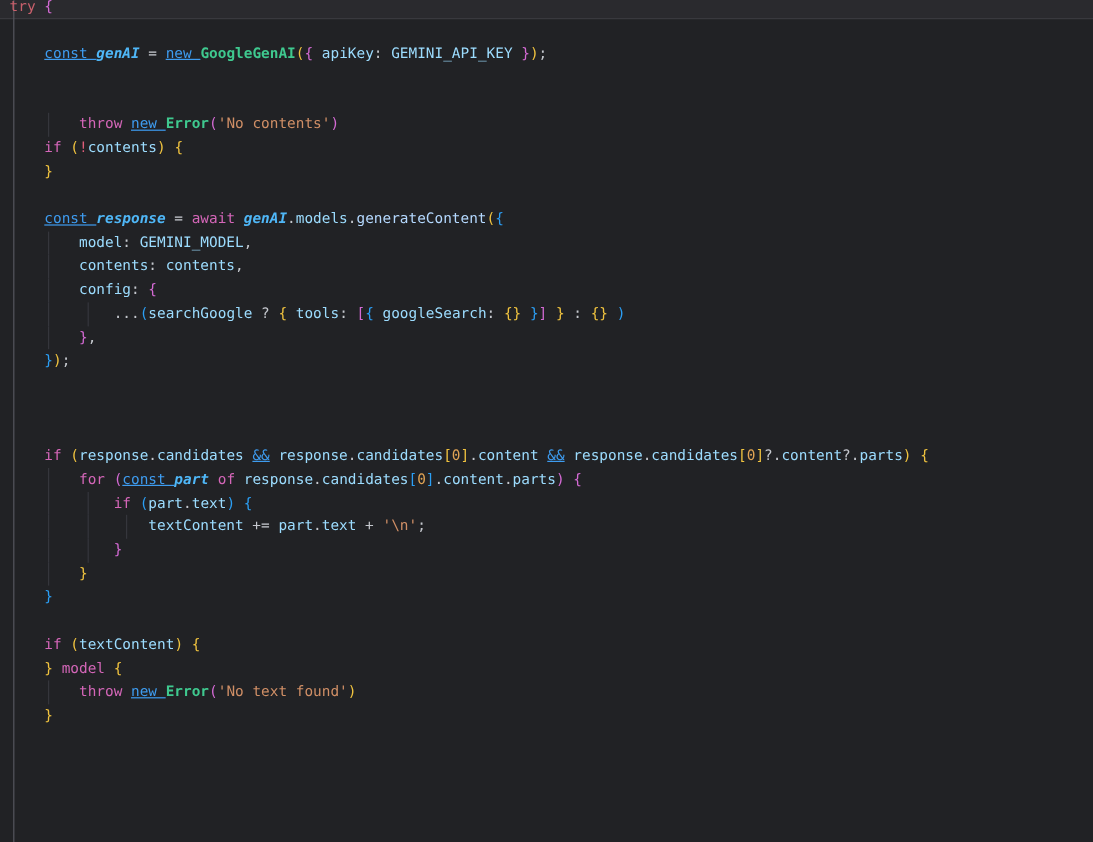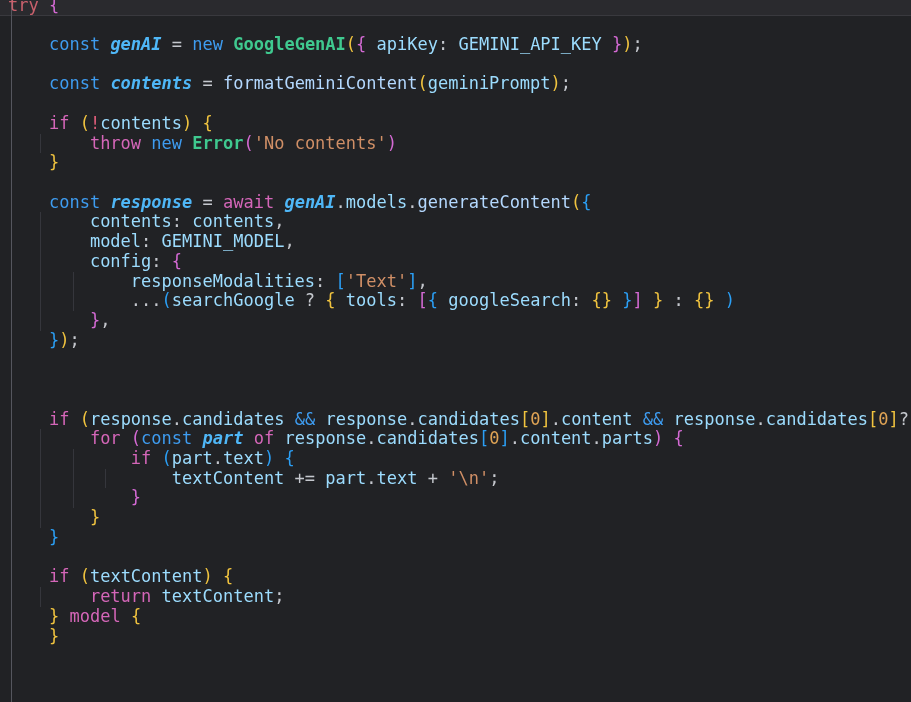--- a/index.html
+++ b/index.html
@@ -1,29 +1,29 @@
 <!DOCTYPE html>
 <html><head>
 <meta charset="utf-8">
 <style>
   html,body{margin:0;padding:0;background:#141418;}
   #editor{
     position:relative;width:911px;height:702px;overflow:hidden;
     background:var(--bg);
     font-family:"DejaVu Sans Mono","Liberation Mono",monospace;
-    font-size:17px;line-height:19.72px;
+    font-size:12px;line-height:19.72px;
     cursor:text;
   }
   .band{position:absolute;top:0;left:0;right:0;height:15px;
     background:var(--band);border-bottom:1px solid var(--divider);}
   .guide-full{position:absolute;left:11px;top:0;bottom:0;width:1px;background:var(--guideStrong);}
   #code{position:absolute;left:0;top:-4.5px;right:0;}
   .line{position:relative;height:19.72px;white-space:pre;padding-left:8px;}
   .g{position:absolute;top:0;height:19.72px;width:1px;background:var(--guide);}
-  .c-kw{color:var(--kw);}          
+  .c-kw{color:var(--kw);text-decoration:underline;}          
   .c-ctl{color:var(--ctl);}        
   .c-tryk{color:var(--tryk);}      
   .c-decl{color:var(--decl);font-weight:bold;font-style:italic;}
   .c-var{color:var(--var);}
   .c-fn{color:var(--fn);}
   .c-cls{color:var(--cls);font-weight:bold;}
   .c-str{color:var(--str);}
   .c-num{color:var(--num);}
   .c-bg{color:var(--bktGold);}
   .c-bo{color:var(--bktOrchid);}
@@ -35,43 +35,41 @@
 <body>
 
 <div id="editor" style="--bg: #212225; --band: #2a2a2e; --divider: #39393e; --guideStrong: #55565e; --guide: #35363c; --kw: #3e9cf0; --ctl: #d466b8; --tryk: #c9606c; --decl: #4fb7f7; --var: #9cdcfe; --fn: #b4d8fe; --cls: #3fc98f; --str: #d08f66; --num: #e0a455; --bktGold: #f0c33f; --bktOrchid: #d46ad4; --bktBlue: #2b9ff5; --pun: #c5c8ce; --bang: #de5d79;">
   <div class="band"></div>
   <div class="guide-full"></div>
   <div id="code">
       <div class="line"><span class="c-tryk">try </span><span class="c-bo">{</span></div>
       <div class="line"></div>
       <div class="line"><span class="c-pun">    </span><span class="c-kw">const </span><span class="c-decl">genAI</span><span class="c-pun"> = </span><span class="c-kw">new </span><span class="c-cls">GoogleGenAI</span><span class="c-bg">(</span><span class="c-bo">{</span><span class="c-pun"> </span><span class="c-var">apiKey</span><span class="c-pun">: </span><span class="c-var">GEMINI_API_KEY</span><span class="c-pun"> </span><span class="c-bo">}</span><span class="c-bg">)</span><span class="c-pun">;</span></div>
       <div class="line"></div>
-      <div class="line"><span class="c-pun">    </span><span class="c-kw">const </span><span class="c-decl">contents</span><span class="c-pun"> = </span><span class="c-fn">formatGeminiContent</span><span class="c-bg">(</span><span class="c-var">geminiPrompt</span><span class="c-bg">)</span><span class="c-pun">;</span></div>
       <div class="line"></div>
+      <div class="line"><span class="g" style="left: 40px;"></span><span class="c-pun">        </span><span class="c-ctl">throw </span><span class="c-kw">new </span><span class="c-cls">Error</span><span class="c-bo">(</span><span class="c-str">'No contents'</span><span class="c-bo">)</span></div>
       <div class="line"><span class="c-pun">    </span><span class="c-ctl">if </span><span class="c-bg">(</span><span class="c-bang">!</span><span class="c-var">contents</span><span class="c-bg">)</span><span class="c-pun"> </span><span class="c-bg">{</span></div>
-      <div class="line"><span class="g" style="left: 40px;"></span><span class="c-pun">        </span><span class="c-ctl">throw </span><span class="c-kw">new </span><span class="c-cls">Error</span><span class="c-bo">(</span><span class="c-str">'No contents'</span><span class="c-bo">)</span></div>
       <div class="line"><span class="c-pun">    </span><span class="c-bg">}</span></div>
       <div class="line"></div>
       <div class="line"><span class="c-pun">    </span><span class="c-kw">const </span><span class="c-decl">response</span><span class="c-pun"> = </span><span class="c-ctl">await </span><span class="c-decl">genAI</span><span class="c-pun">.</span><span class="c-var">models</span><span class="c-pun">.</span><span class="c-fn">generateContent</span><span class="c-bg">(</span><span class="c-bb">{</span></div>
+      <div class="line"><span class="g" style="left: 40px;"></span><span class="c-pun">        </span><span class="c-var">model</span><span class="c-pun">: </span><span class="c-var">GEMINI_MODEL</span><span class="c-pun">,</span></div>
       <div class="line"><span class="g" style="left: 40px;"></span><span class="c-pun">        </span><span class="c-var">contents</span><span class="c-pun">: </span><span class="c-var">contents</span><span class="c-pun">,</span></div>
-      <div class="line"><span class="g" style="left: 40px;"></span><span class="c-pun">        </span><span class="c-var">model</span><span class="c-pun">: </span><span class="c-var">GEMINI_MODEL</span><span class="c-pun">,</span></div>
       <div class="line"><span class="g" style="left: 40px;"></span><span class="c-pun">        </span><span class="c-var">config</span><span class="c-pun">: </span><span class="c-bo">{</span></div>
-      <div class="line"><span class="g" style="left: 40px;"></span><span class="g" style="left: 72.5px;"></span><span class="c-pun">            </span><span class="c-var">responseModalities</span><span class="c-pun">: </span><span class="c-bb">[</span><span class="c-str">'Text'</span><span class="c-bb">]</span><span class="c-pun">,</span></div>
       <div class="line"><span class="g" style="left: 40px;"></span><span class="g" style="left: 72.5px;"></span><span class="c-pun">            </span><span class="c-pun">...</span><span class="c-bb">(</span><span class="c-var">searchGoogle</span><span class="c-pun"> ? </span><span class="c-bg">{</span><span class="c-pun"> </span><span class="c-var">tools</span><span class="c-pun">: </span><span class="c-bo">[</span><span class="c-bb">{</span><span class="c-pun"> </span><span class="c-var">googleSearch</span><span class="c-pun">: </span><span class="c-bg">{}</span><span class="c-pun"> </span><span class="c-bb">}</span><span class="c-bo">]</span><span class="c-pun"> </span><span class="c-bg">}</span><span class="c-pun"> : </span><span class="c-bg">{}</span><span class="c-pun"> </span><span class="c-bb">)</span></div>
       <div class="line"><span class="g" style="left: 40px;"></span><span class="c-pun">        </span><span class="c-bo">}</span><span class="c-pun">,</span></div>
       <div class="line"><span class="c-pun">    </span><span class="c-bb">}</span><span class="c-bg">)</span><span class="c-pun">;</span></div>
       <div class="line"></div>
       <div class="line"></div>
       <div class="line"></div>
       <div class="line"><span class="c-pun">    </span><span class="c-ctl">if </span><span class="c-bg">(</span><span class="c-var">response</span><span class="c-pun">.</span><span class="c-var">candidates</span><span class="c-pun"> </span><span class="c-kw">&amp;&amp;</span><span class="c-pun"> </span><span class="c-var">response</span><span class="c-pun">.</span><span class="c-var">candidates</span><span class="c-bg">[</span><span class="c-num">0</span><span class="c-bg">]</span><span class="c-pun">.</span><span class="c-var">content</span><span class="c-pun"> </span><span class="c-kw">&amp;&amp;</span><span class="c-pun"> </span><span class="c-var">response</span><span class="c-pun">.</span><span class="c-var">candidates</span><span class="c-bg">[</span><span class="c-num">0</span><span class="c-bg">]</span><span class="c-pun">?.</span><span class="c-var">content</span><span class="c-pun">?.</span><span class="c-var">parts</span><span class="c-bg">)</span><span class="c-pun"> </span><span class="c-bg">{</span></div>
       <div class="line"><span class="g" style="left: 40px;"></span><span class="c-pun">        </span><span class="c-ctl">for </span><span class="c-bo">(</span><span class="c-kw">const </span><span class="c-decl">part</span><span class="c-pun"> </span><span class="c-ctl">of </span><span class="c-var">response</span><span class="c-pun">.</span><span class="c-var">candidates</span><span class="c-bb">[</span><span class="c-num">0</span><span class="c-bb">]</span><span class="c-pun">.</span><span class="c-var">content</span><span class="c-pun">.</span><span class="c-var">parts</span><span class="c-bo">)</span><span class="c-pun"> </span><span class="c-bo">{</span></div>
       <div class="line"><span class="g" style="left: 40px;"></span><span class="g" style="left: 72.5px;"></span><span class="c-pun">            </span><span class="c-ctl">if </span><span class="c-bb">(</span><span class="c-var">part</span><span class="c-pun">.</span><span class="c-var">text</span><span class="c-bb">)</span><span class="c-pun"> </span><span class="c-bb">{</span></div>
       <div class="line"><span class="g" style="left: 40px;"></span><span class="g" style="left: 72.5px;"></span><span class="g" style="left: 105px;"></span><span class="c-pun">                </span><span class="c-var">textContent</span><span class="c-pun"> += </span><span class="c-var">part</span><span class="c-pun">.</span><span class="c-var">text</span><span class="c-pun"> + </span><span class="c-str">'\n'</span><span class="c-pun">;</span></div>
       <div class="line"><span class="g" style="left: 40px;"></span><span class="g" style="left: 72.5px;"></span><span class="c-pun">            </span><span class="c-bo">}</span></div>
       <div class="line"><span class="g" style="left: 40px;"></span><span class="c-pun">        </span><span class="c-bg">}</span></div>
       <div class="line"><span class="c-pun">    </span><span class="c-bb">}</span></div>
       <div class="line"></div>
       <div class="line"><span class="c-pun">    </span><span class="c-ctl">if </span><span class="c-bg">(</span><span class="c-var">textContent</span><span class="c-bg">)</span><span class="c-pun"> </span><span class="c-bg">{</span></div>
-      <div class="line"><span class="g" style="left: 40px;"></span><span class="c-pun">        </span><span class="c-ctl">return </span><span class="c-var">textContent</span><span class="c-pun">;</span></div>
       <div class="line"><span class="c-pun">    </span><span class="c-bg">}</span><span class="c-pun"> </span><span class="c-ctl">model </span><span class="c-bg">{</span></div>
+      <div class="line"><span class="g" style="left: 40px;"></span><span class="c-pun">        </span><span class="c-ctl">throw </span><span class="c-kw">new </span><span class="c-cls">Error</span><span class="c-bo">(</span><span class="c-str">'No text found'</span><span class="c-bg">)</span></div>
       <div class="line"><span class="c-pun">    </span><span class="c-bg">}</span></div>
     </div>
 </div>
 
 </body></html>

